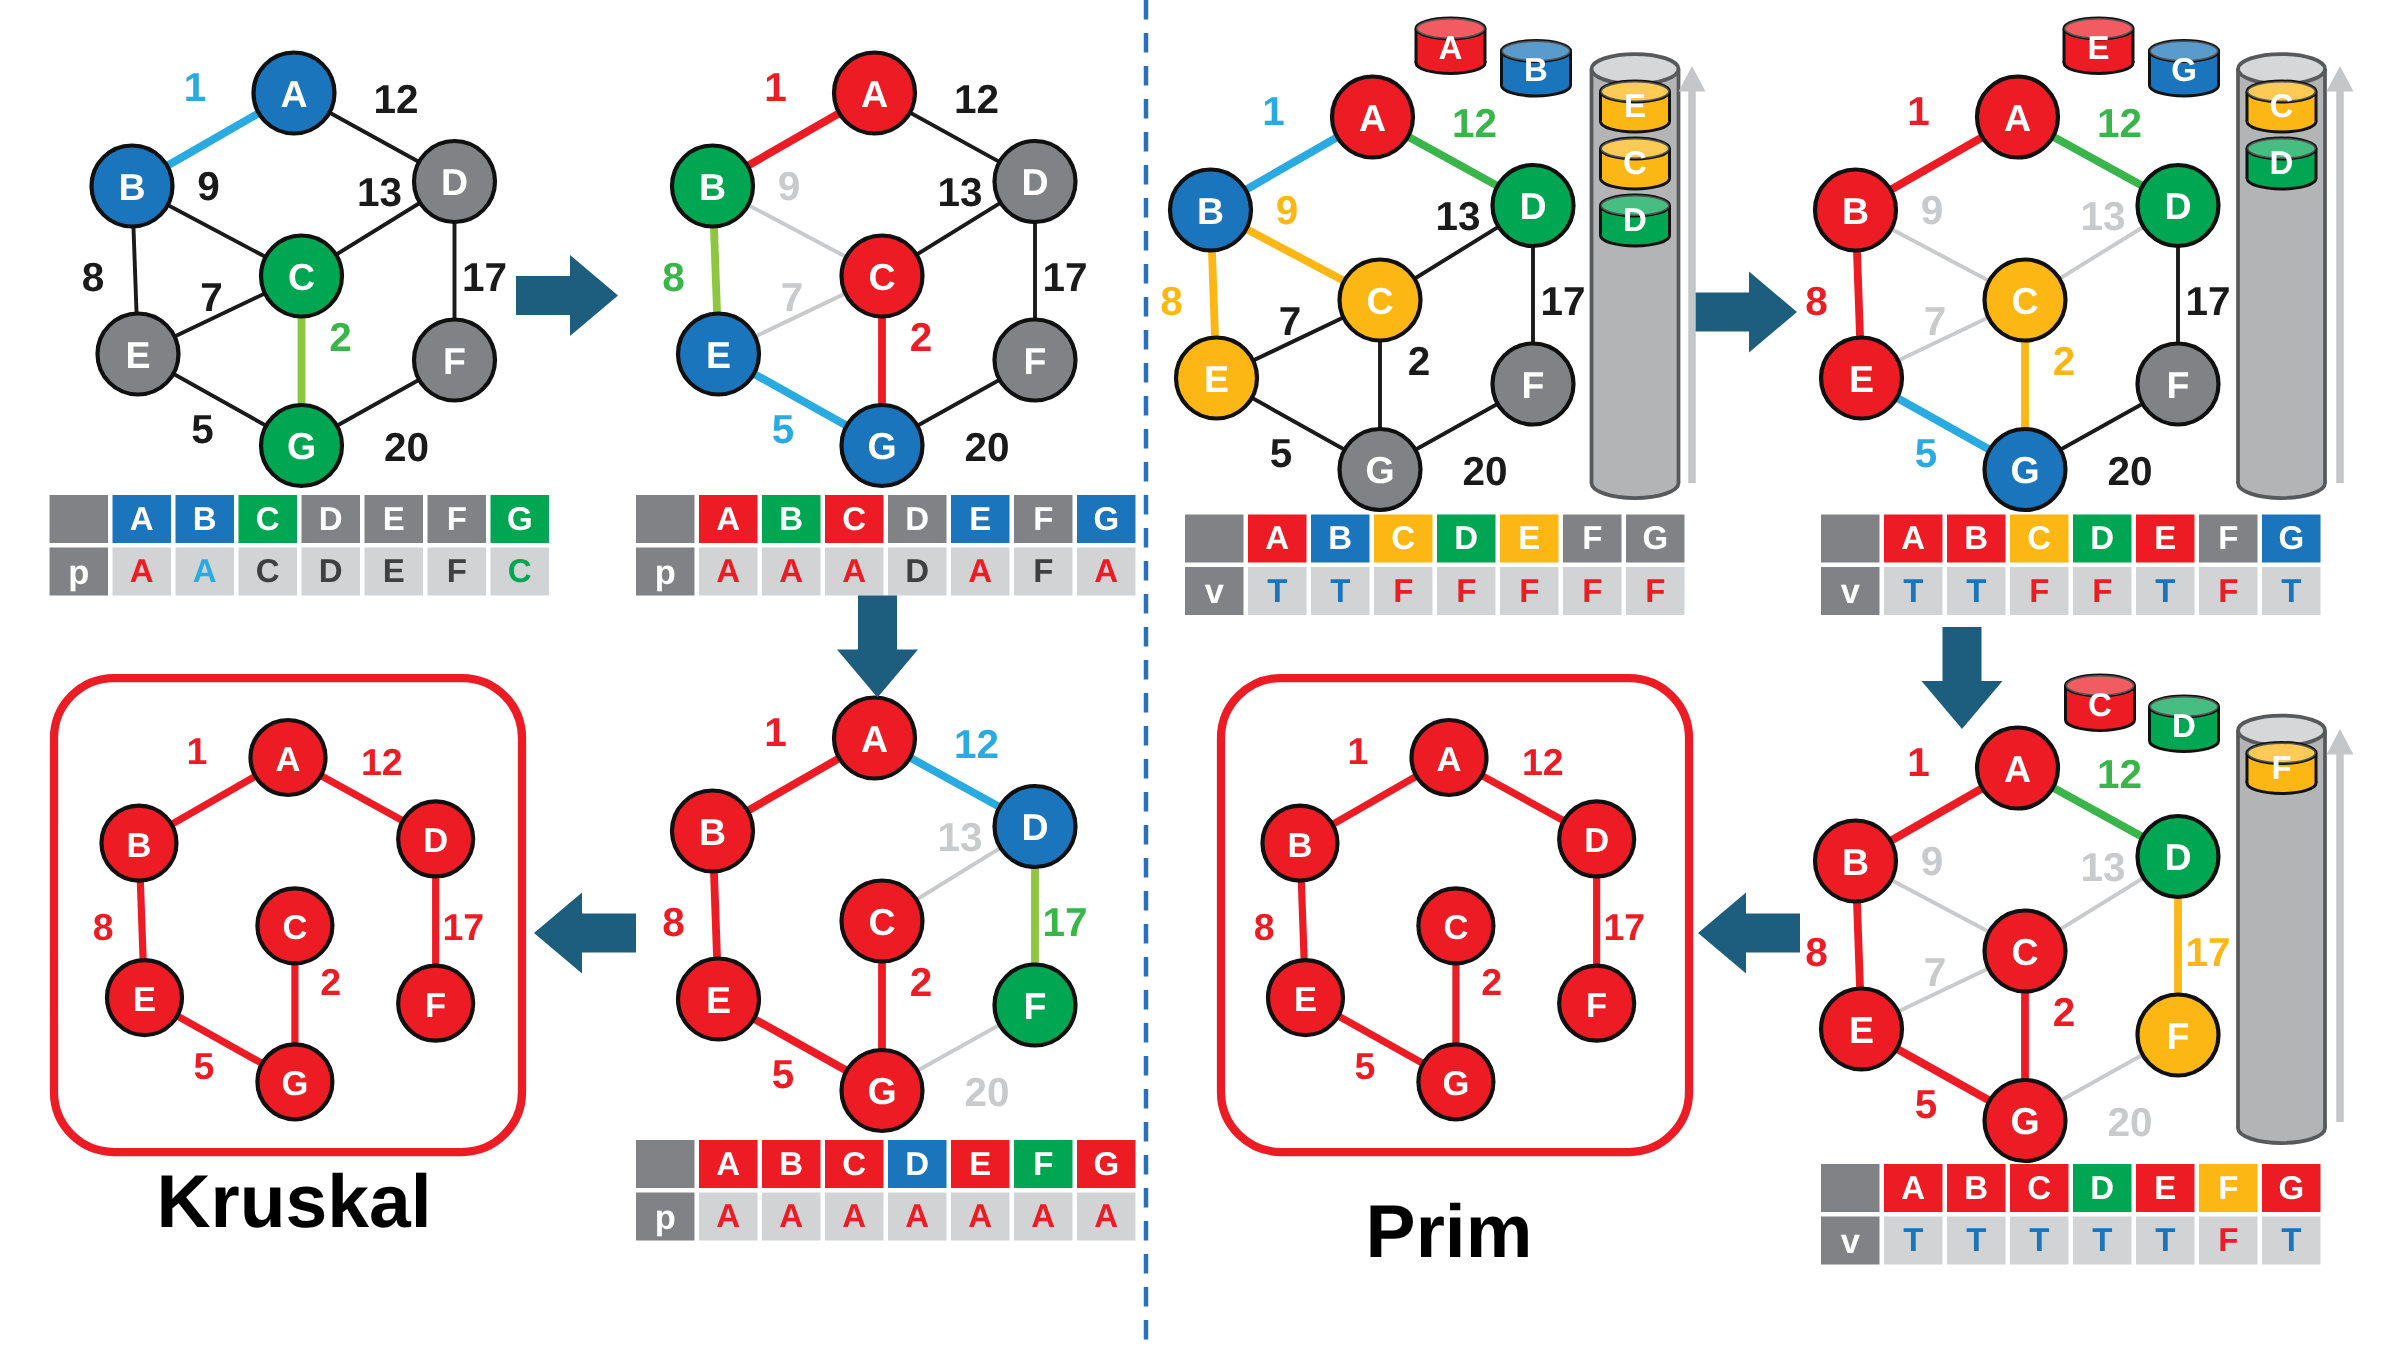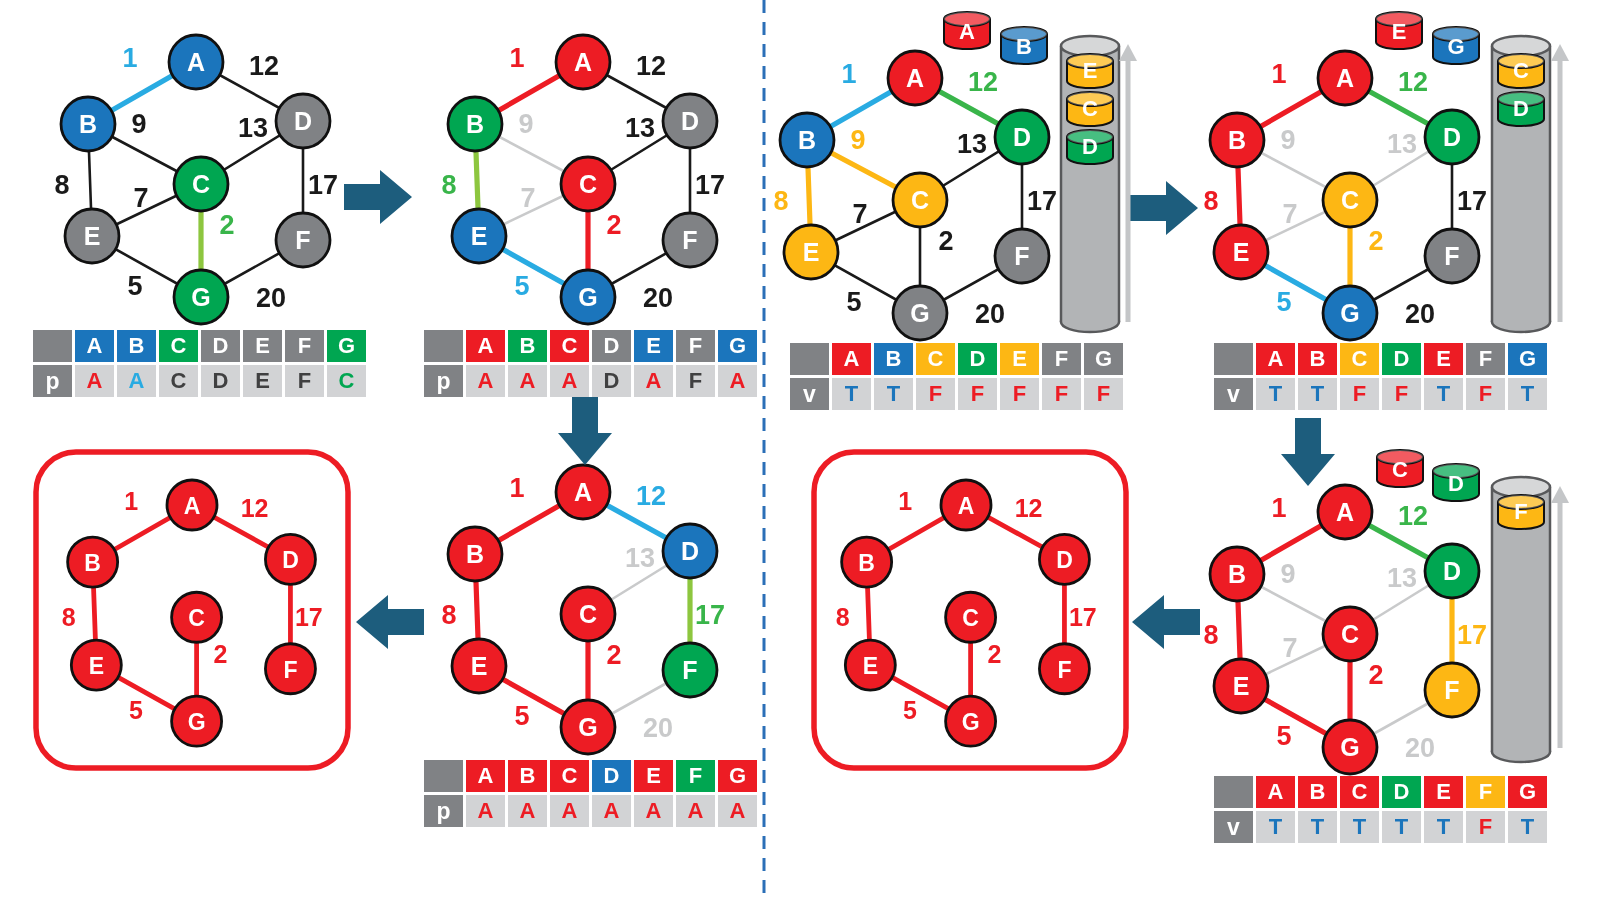--- a/index.html
+++ b/index.html
@@ -593,13 +593,15 @@
         <rect x="1433" y="471" width="46" height="23" fill="#00a651"></rect>
         <line x1="1433" y1="471" x2="1433" y2="494" stroke="#111111" stroke-width="2"></line>
         <line x1="1479" y1="471" x2="1479" y2="494" stroke="#111111" stroke-width="2"></line>
         <ellipse cx="1456" cy="471" rx="23" ry="7" fill="#00a651" stroke="#111111" stroke-width="2"></ellipse>
         <ellipse cx="1456" cy="471" rx="23" ry="7" fill="#ffffff" opacity="0.28"></ellipse>
         <text x="1456" y="491" fill="#ffffff" font-size="22" font-weight="bold" text-anchor="middle">D</text>
         <line x1="1560" y1="748" x2="1560" y2="502" stroke="#c4c6c8" stroke-width="5"></line>
         <polygon points="1551,503 1569,503 1560,486" fill="#c4c6c8"></polygon>
       </g>
     </svg>
+  <div class="algo-label" id="algo-label-0" style="left: 196px; top: 772px; font-size: 50px;">Kruskal</div>
+  <div class="algo-label" id="algo-label-1" style="left: 966px; top: 792px; font-size: 50px;">Prim</div>
 </div>
 
 </body></html>

